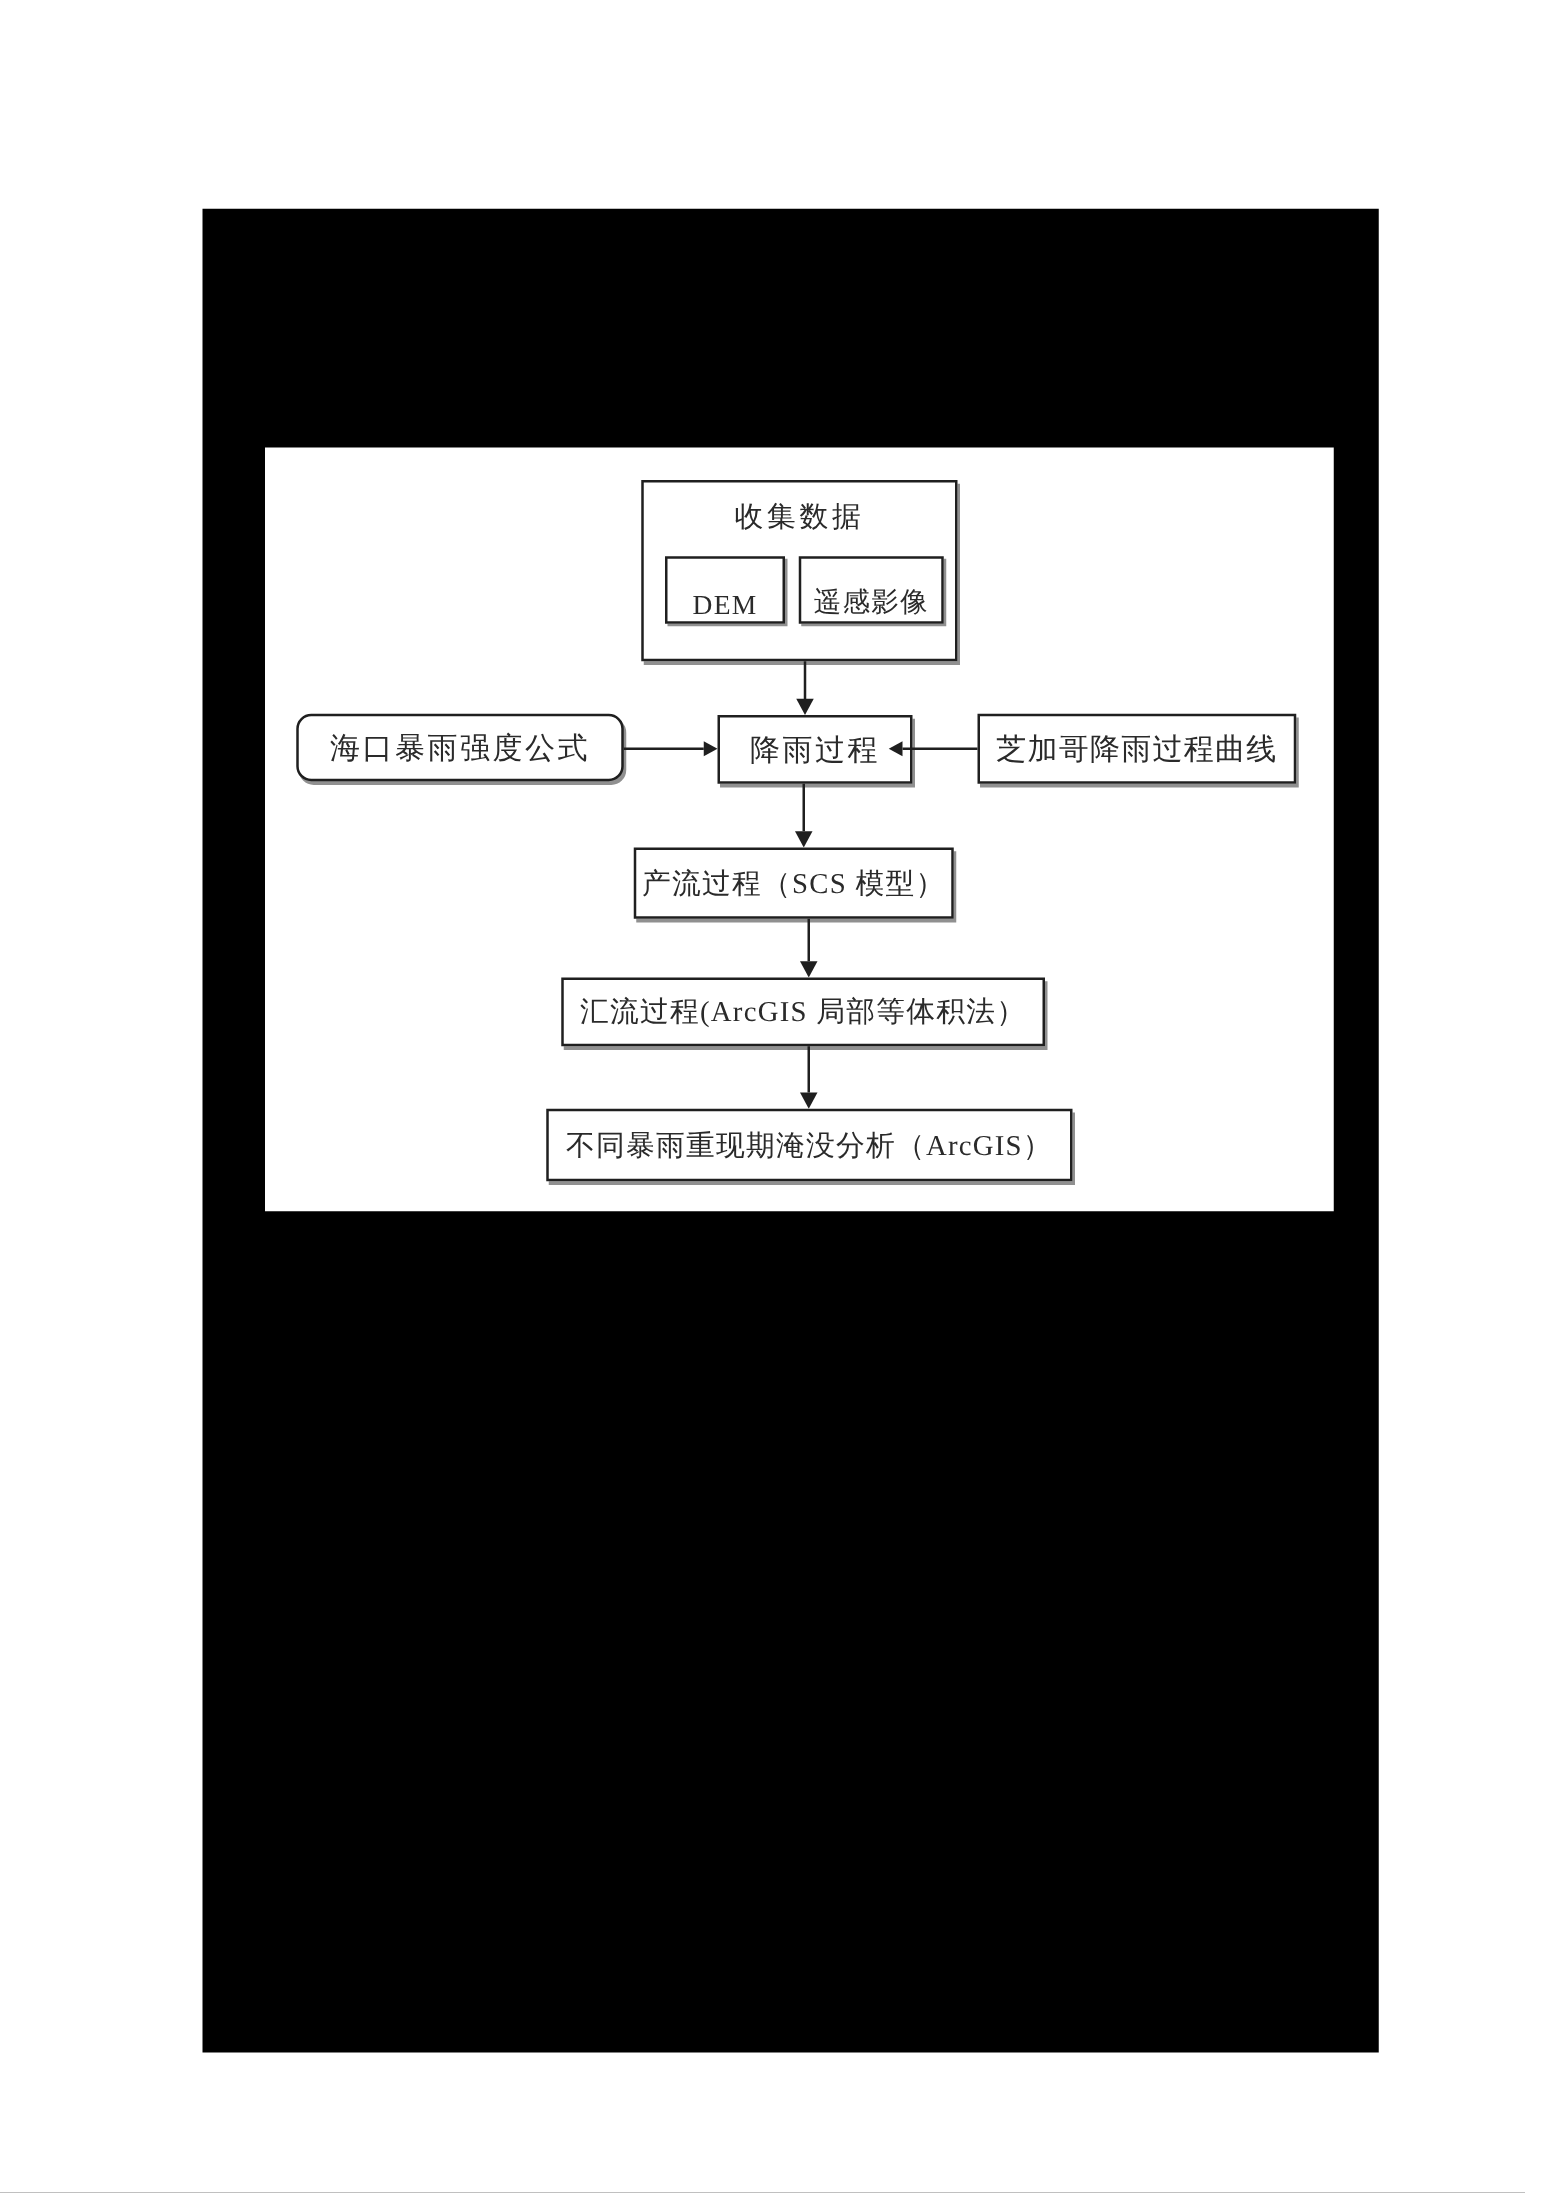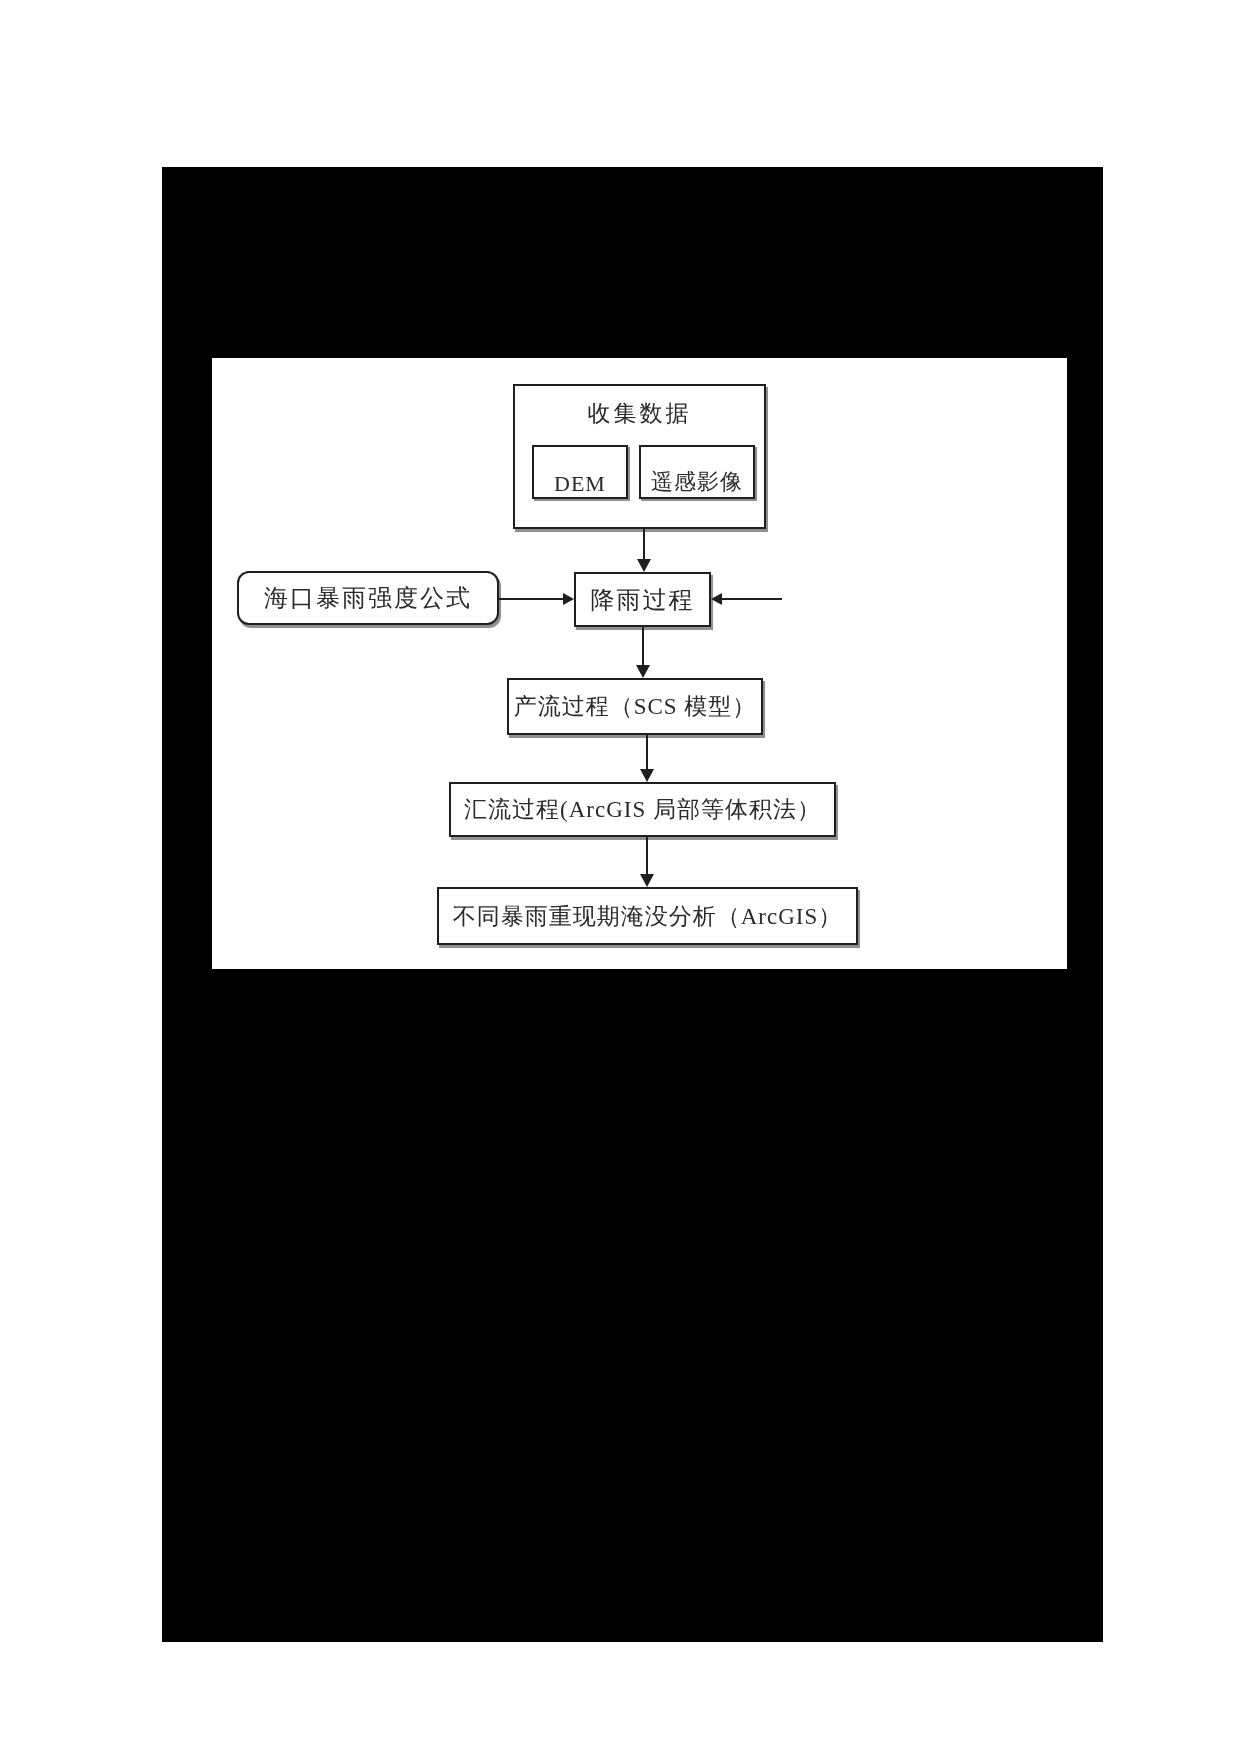--- a/index.html
+++ b/index.html
@@ -36,21 +36,21 @@
   }
   .subbox{
     position:absolute;background:#fff;border:2px solid var(--line);
     box-shadow:2px 2px 0 var(--shadow);
     display:flex;align-items:flex-end;justify-content:center;
     font-size:22px;letter-spacing:1px;white-space:nowrap;
   }
   .dem-box{left:17px;top:59px;width:96px;height:54px;}
   .rs-box{left:124px;top:59px;width:116px;height:54px;}
   .haikou-box{left:25px;top:213px;width:262px;height:54px;font-size:24px;border-radius:12px;}
-  .rain-box{left:362px;top:214px;width:137px;height:55px;font-size:24px;}
+  .rain-box{left:362px;top:214px;width:156px;height:55px;font-size:24px;}
   .chicago-box{left:570px;top:213px;width:255px;height:56px;font-size:24px;letter-spacing:1px;}
   .runoff-box{left:295px;top:320px;width:256px;height:57px;letter-spacing:1px;}
   .conc-box{left:237px;top:424px;width:387px;height:55px;letter-spacing:1px;}
   .inund-box{left:225px;top:529px;width:421px;height:58px;letter-spacing:1px;}
 
   .vline{position:absolute;width:2px;background:var(--line);}
   .hline{position:absolute;height:2px;background:var(--line);}
   .head-down{
     position:absolute;width:0;height:0;
     border-left:7px solid transparent;border-right:7px solid transparent;
@@ -85,20 +85,23 @@
 
     <div class="vline" style="left:431px;top:171px;height:31px"></div>
     <div class="head-down" style="left:425px;top:201px"></div>
 
     <div class="box haikou-box">
       <span>海口暴雨强度公式</span>
     </div>
     <div class="box rain-box">
       <span>降雨过程</span>
     </div>
+    <div class="box chicago-box">
+      <span>芝加哥降雨过程曲线</span>
+    </div>
 
     <div class="hline" style="left:287px;top:240px;width:64px"></div>
     <div class="head-right" style="left:351px;top:235px"></div>
 
     <div class="hline" style="left:510px;top:240px;width:60px"></div>
     <div class="head-left" style="left:499px;top:235px"></div>
 
     <div class="vline" style="left:430px;top:269px;height:38px"></div>
     <div class="head-down" style="left:424px;top:307px"></div>
 

